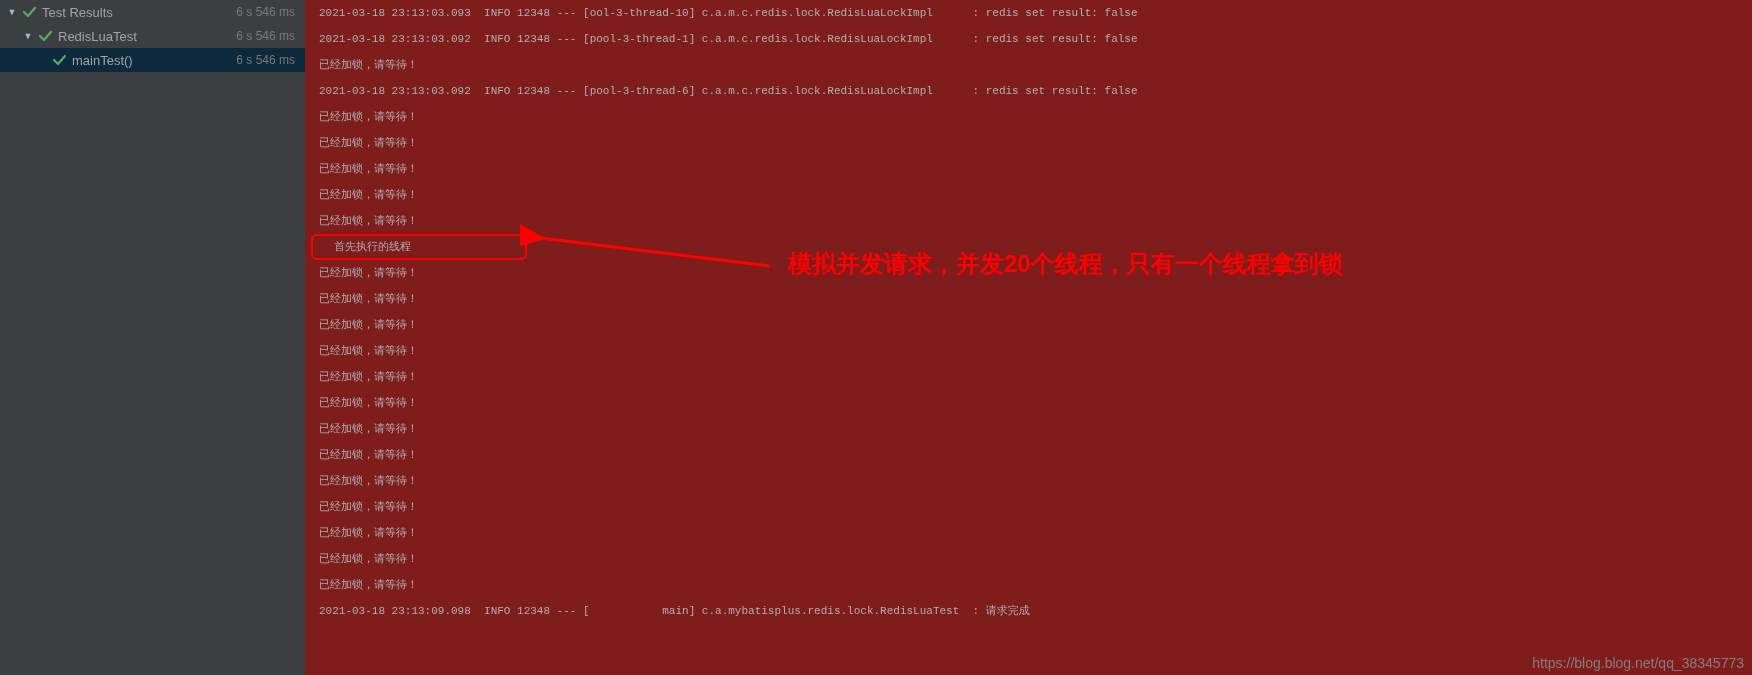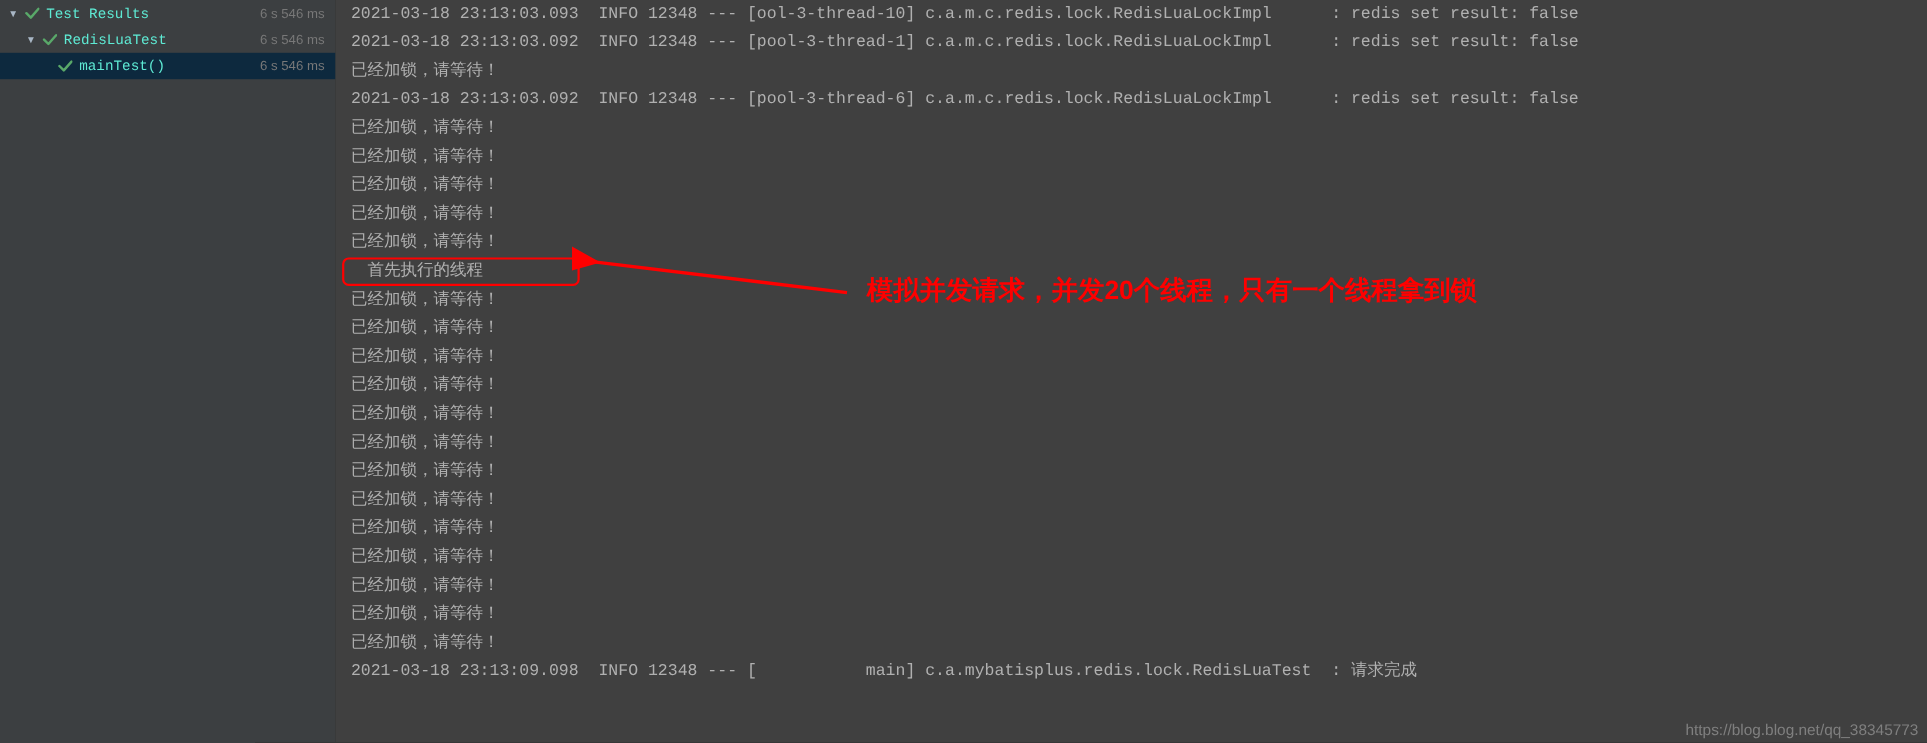--- a/index.html
+++ b/index.html
@@ -40,34 +40,34 @@
   }
   .tree-check {
     width: 14px;
     height: 14px;
     margin-right: 6px;
     display: inline-flex;
     align-items: center;
     justify-content: center;
   }
   .tree-check svg { display: block; }
-  .tree-label { color: #5eead4; flex: 1; font-family: Liberation Mono, monospace; }
+  .tree-label { color: #a3a3a3; flex: 1; }
   .tree-time {
     color: #787878;
     font-size: 12px;
     padding-right: 10px;
   }
   .indent-1 { padding-left: 22px; }
   .indent-2 { padding-left: 52px; }
   .console {
     flex: 1;
-    background: #404040;
+    background: #7f1d1d;
     padding: 0 0 0 14px;
     font-family: Consolas, "Courier New", monospace;
-    font-size: 15px;
+    font-size: 11px;
     line-height: 26px;
     color: #b0b0b0;
     white-space: pre;
     overflow: hidden;
     position: relative;
   }
   .console-line { height: 26px; }
   .highlight-box {
     border: 2px solid #ff0000;
     border-radius: 6px;

